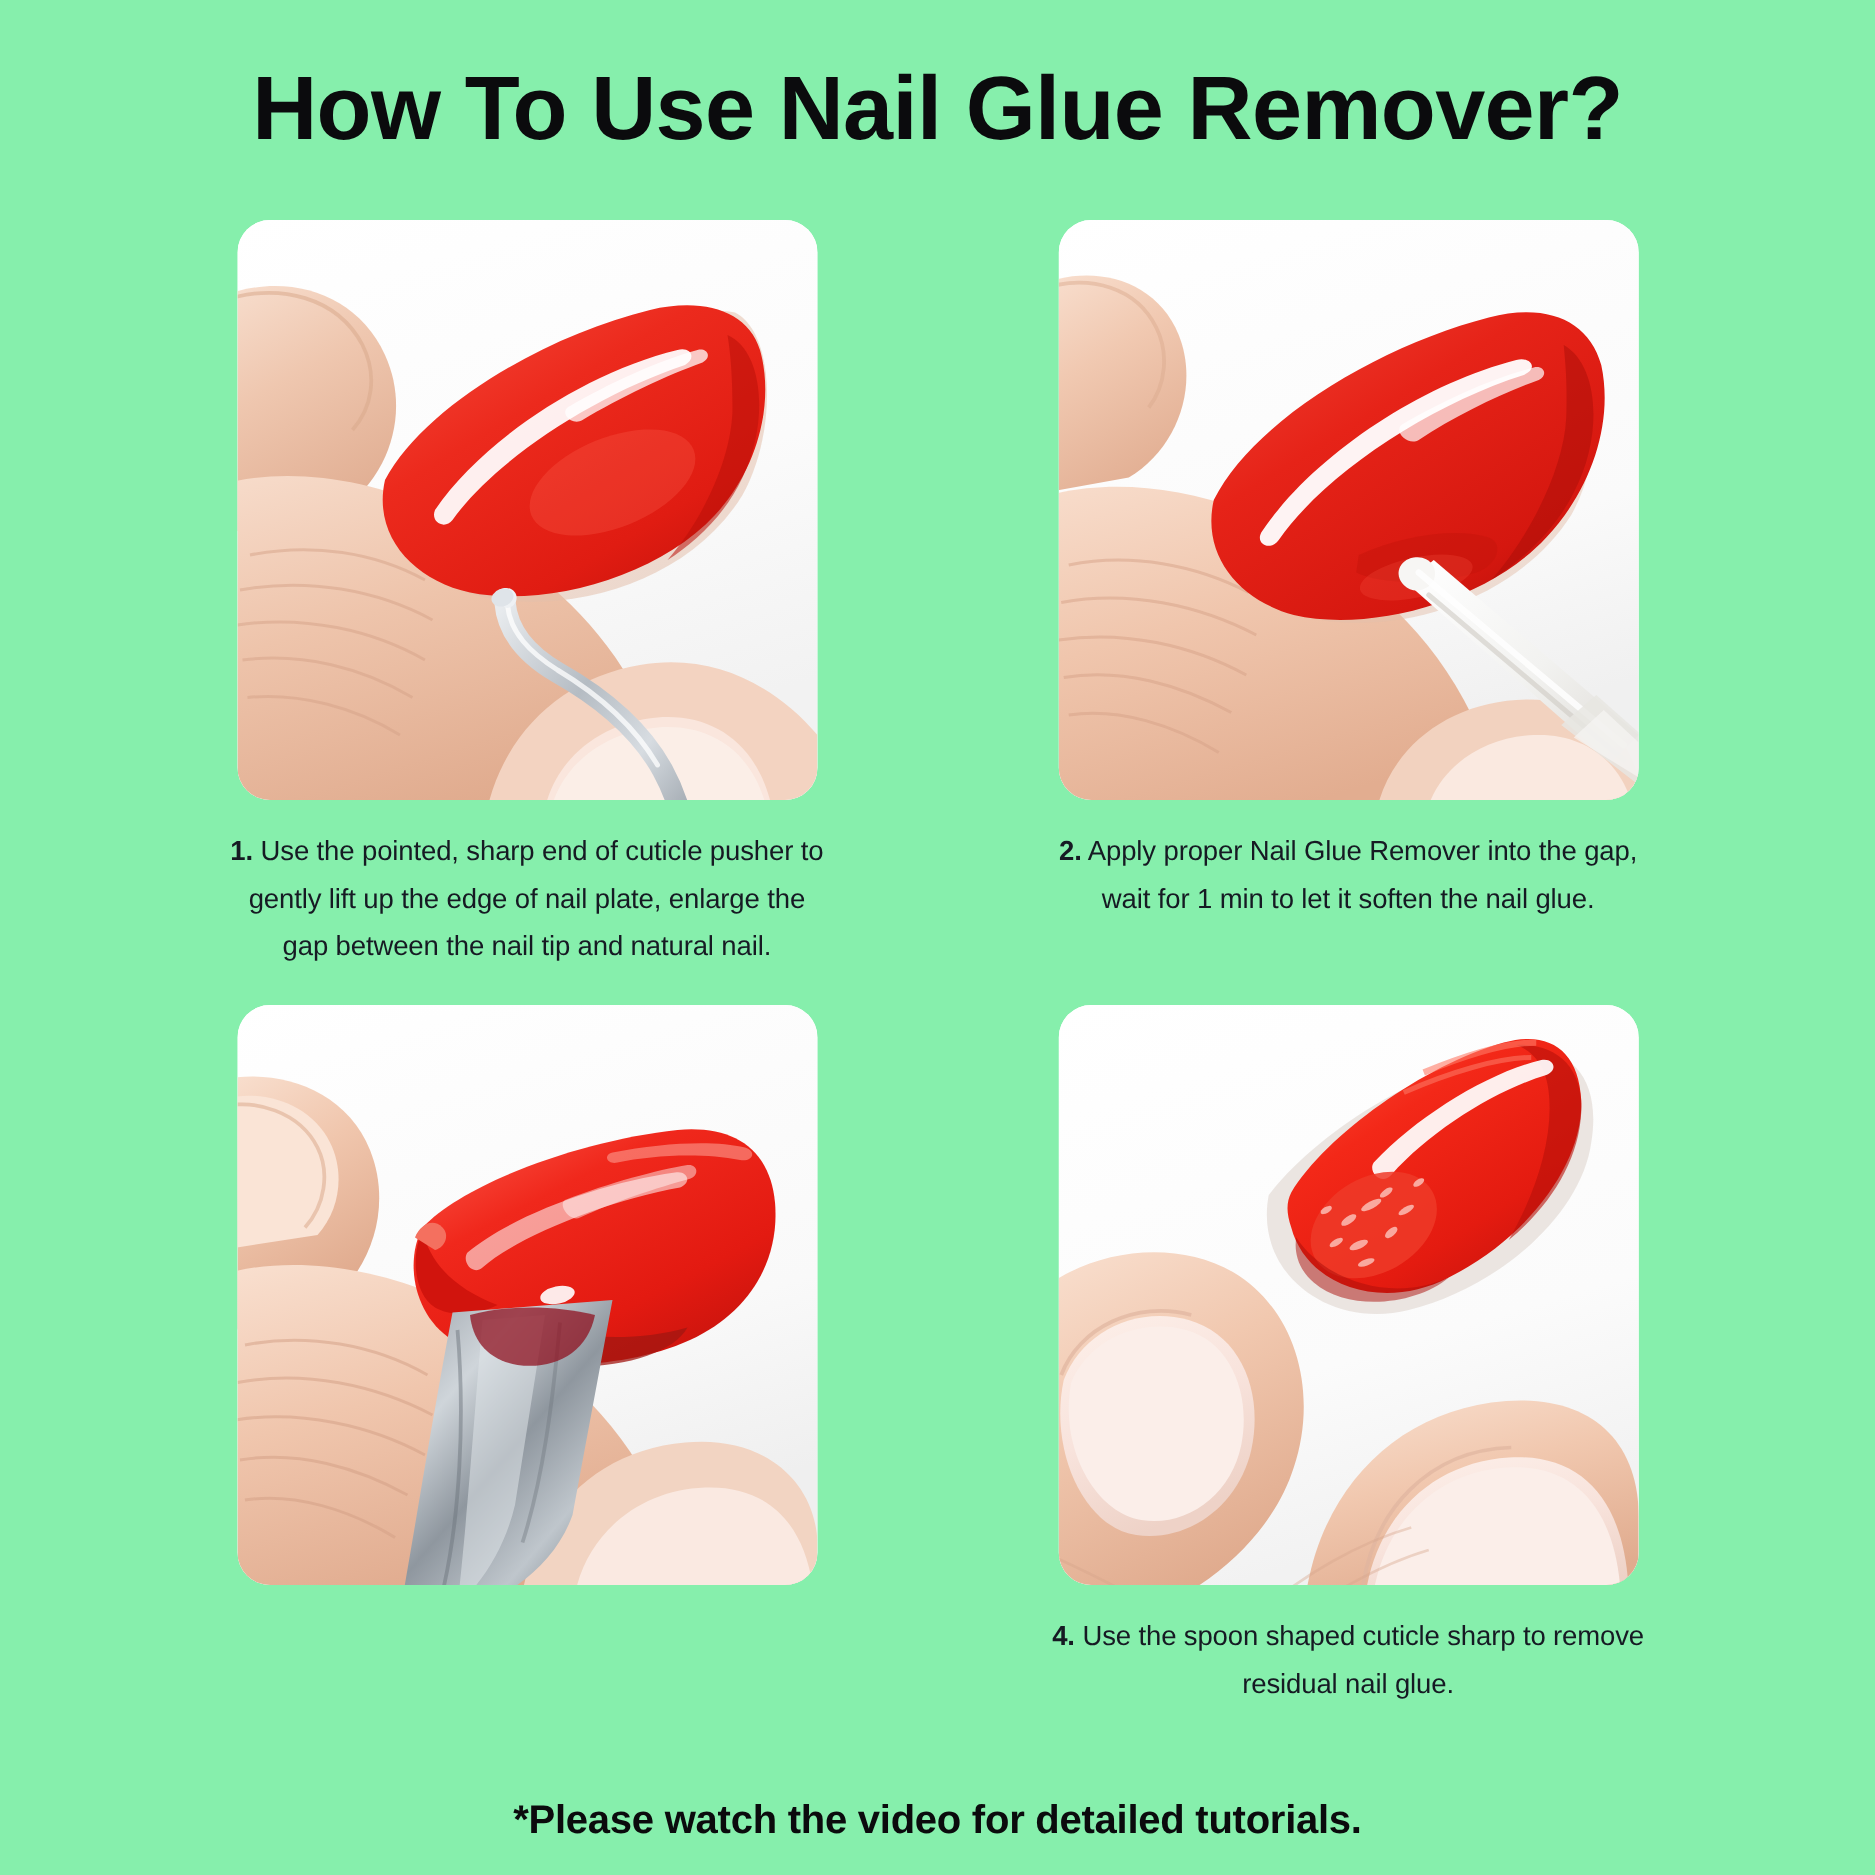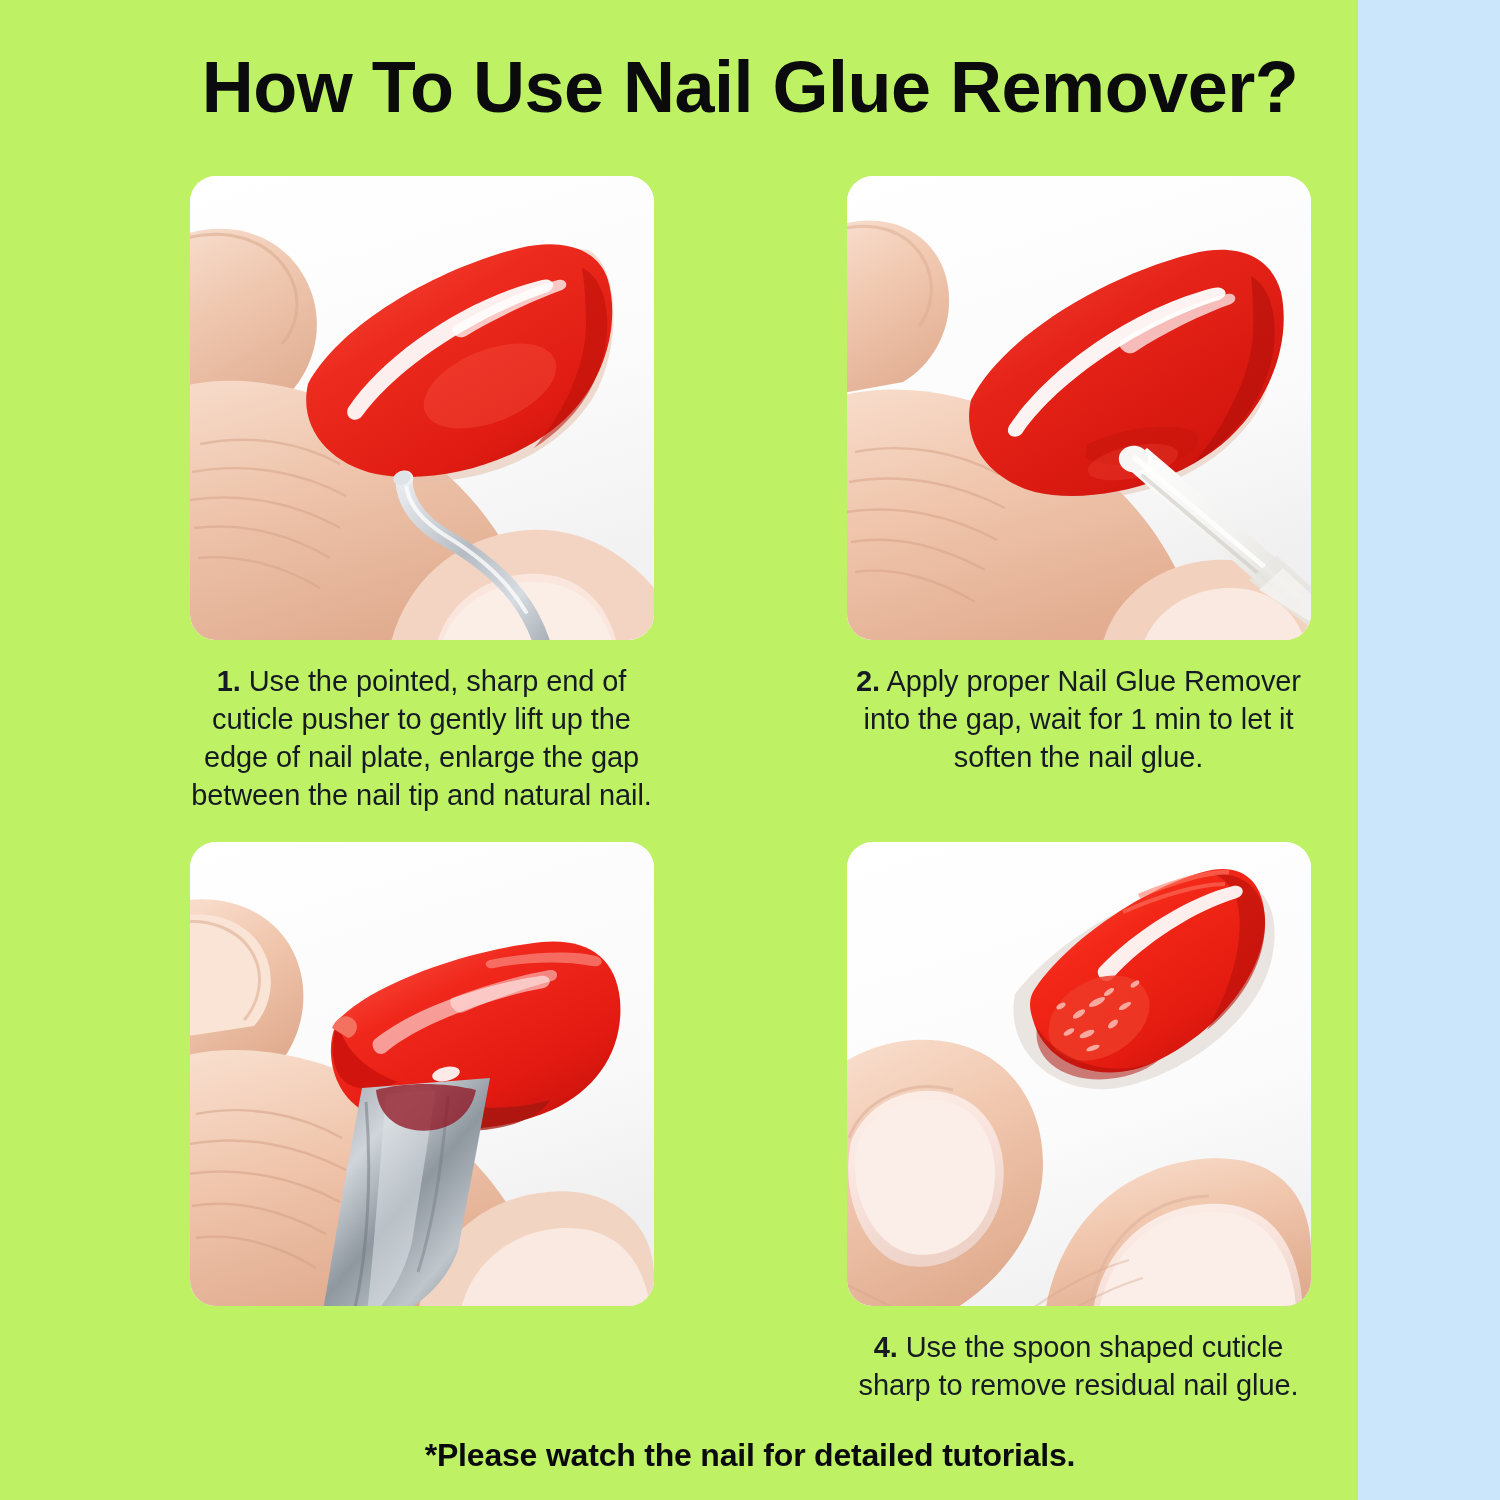--- a/index.html
+++ b/index.html
@@ -9,23 +9,23 @@
   body {
     width: 1500px;
     height: 1500px;
     background: #cbe6fb;
     font-family: "Liberation Sans", sans-serif;
     overflow: hidden;
   }
 
   .page {
     position: relative;
-    width: 1358px;
+    width: 1500px;
     height: 1500px;
-    background: #bef264;
+    background: #86efac;
     box-sizing: border-box;
   }
 
   
   .title {
     position: absolute;
     top: 44px;
     left: 0;
     width: 1500px;
     text-align: center;
@@ -71,21 +71,21 @@
   .photo svg {
     display: block;
     width: 100%;
     height: 100%;
   }
 
   .caption {
     margin-top: 22px;
     width: 486px;
     text-align: center;
-    font-size: 29px;
+    font-size: 22px;
     line-height: 38px;
     color: #161a23;
     letter-spacing: -0.1px;
   }
   .caption .num {
     font-weight: 700;
   }
 
   .row-2 { margin-top: 28px; }
 
@@ -460,15 +460,15 @@
           </svg>
         </div>
         <div class="caption">
           <span class="num">4.</span><span> Use the spoon shaped cuticle sharp to remove residual nail glue.</span>
         </div>
       </div>
 
     </div>
   </div>
 
-  <div class="footer-note">*Please watch the nail for detailed tutorials.</div>
+  <div class="footer-note">*Please watch the video for detailed tutorials.</div>
 
 </div>
 
 </body></html>

